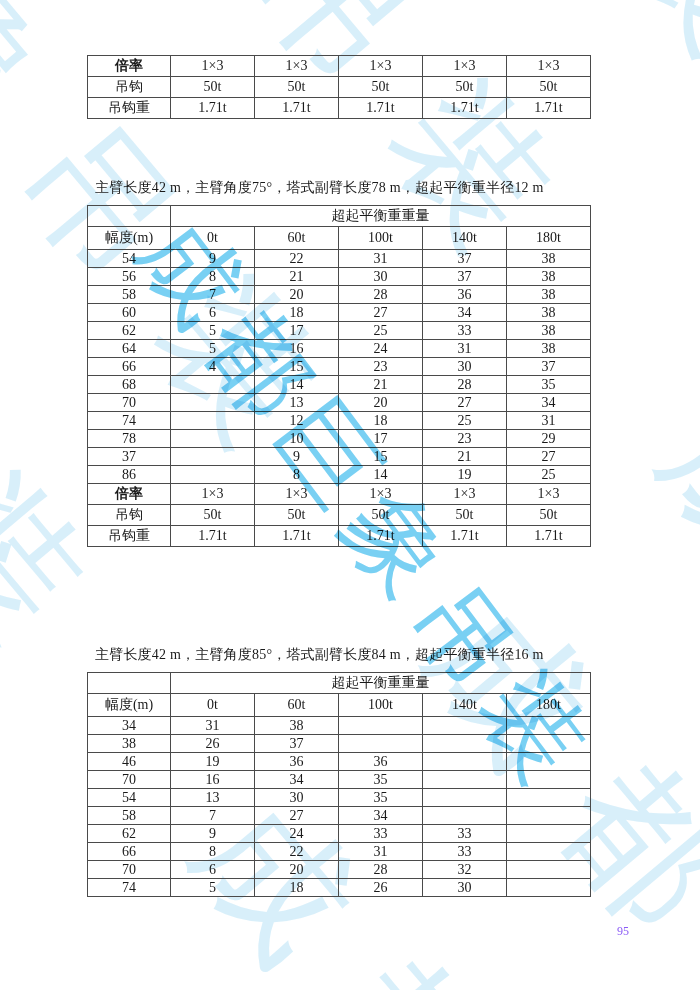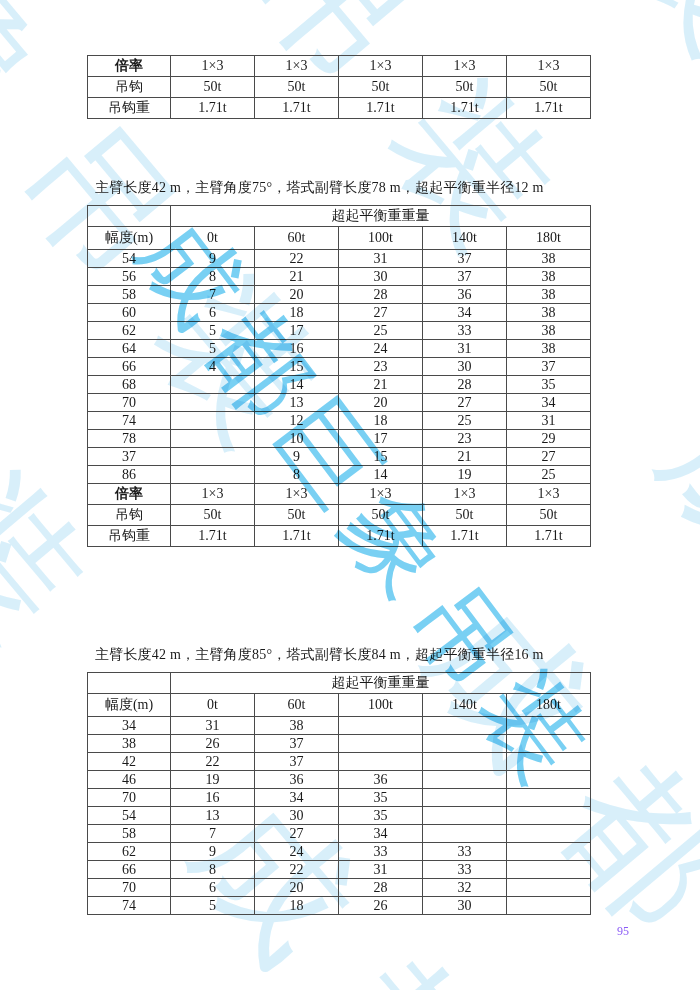--- a/index.html
+++ b/index.html
@@ -335,28 +335,20 @@
           </tr>
           <tr>
             <td>38</td>
             <td>26</td>
             <td>37</td>
             <td></td>
             <td></td>
             <td></td>
           </tr>
           <tr>
-            <td>42</td>
-            <td>22</td>
-            <td>37</td>
-            <td></td>
-            <td></td>
-            <td></td>
-          </tr>
-          <tr>
             <td>46</td>
             <td>19</td>
             <td>36</td>
             <td>36</td>
             <td></td>
             <td></td>
           </tr>
           <tr>
             <td>70</td>
             <td>16</td>

